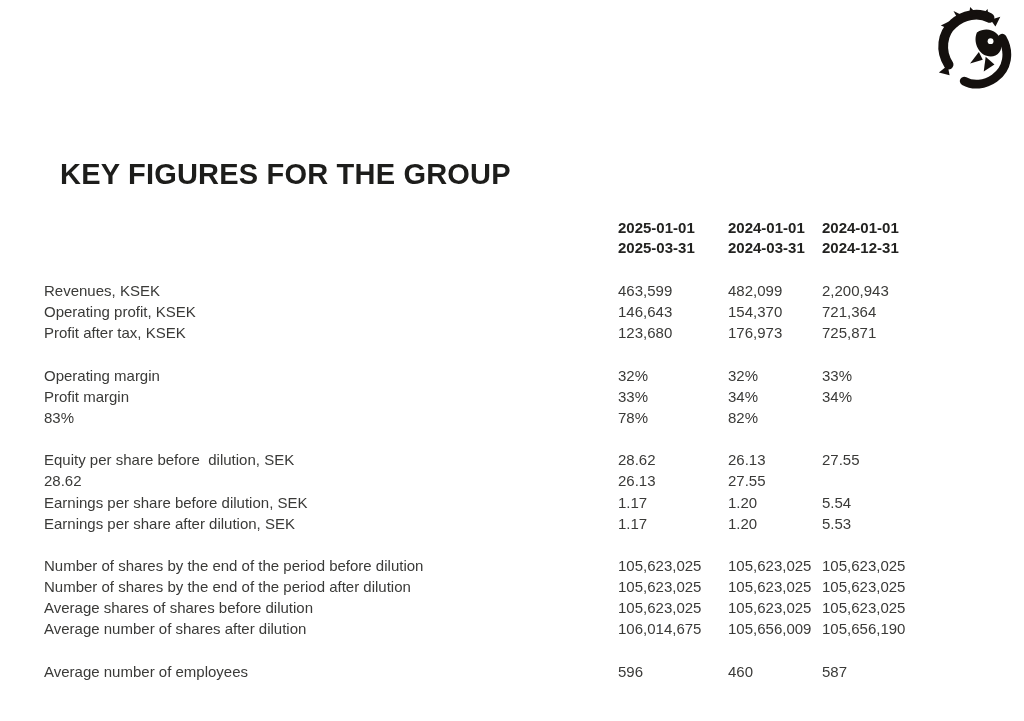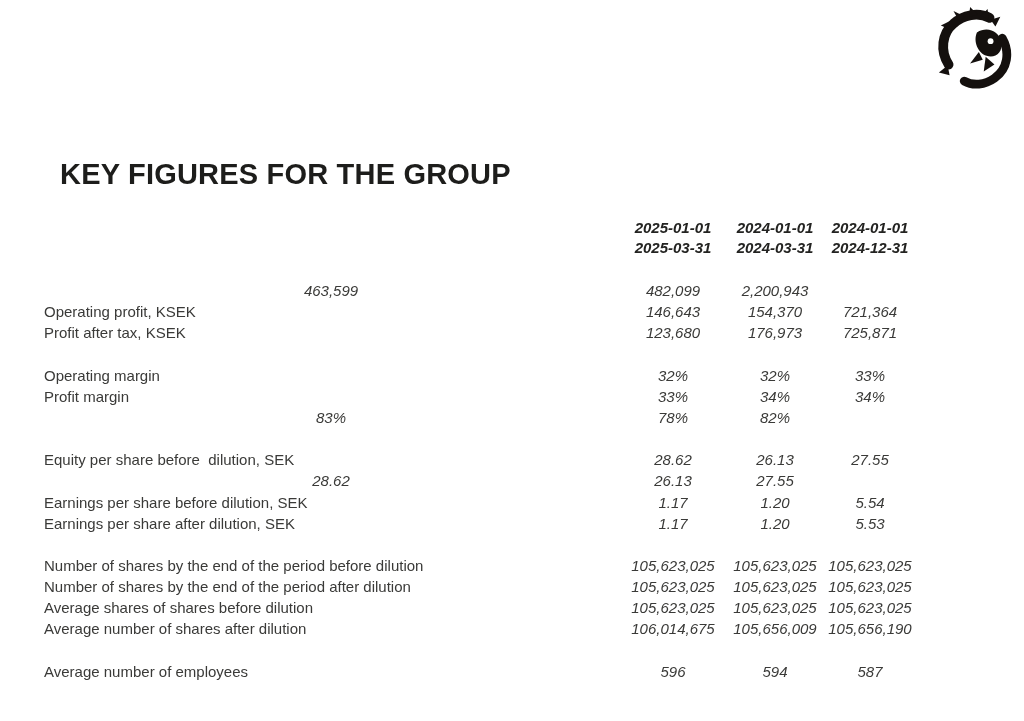--- a/index.html
+++ b/index.html
@@ -53,24 +53,23 @@
     line-height: 20px;
     font-weight: 700;
     color: #232321;
   }
   .lbl {
     text-align: left;
     white-space: pre;
     overflow: hidden;
   }
   .val {
-    text-align: center;
+    text-align: left;
     white-space: nowrap;
     font-variant-numeric: tabular-nums;
-    font-style: italic;
   }
   .spacer { width: 100%; }
 </style>
 </head>
 <body>
 
 <div class="page">
 
   <svg class="logo" viewBox="0 0 80 84" xmlns="http://www.w3.org/2000/svg" aria-hidden="true">
     <g fill="#14100e" stroke="none">
@@ -107,20 +106,21 @@
         <div class="val">2024-01-01</div>
       </div>
       <div class="row hdr">
         <div class="lbl"></div>
         <div class="val">2025-03-31</div>
         <div class="val">2024-03-31</div>
         <div class="val">2024-12-31</div>
       </div>
       <div class="spacer" style="height: 22px;"></div>
       <div class="row">
+        <div class="lbl">Revenues, KSEK</div>
         <div class="val">463,599</div>
         <div class="val">482,099</div>
         <div class="val">2,200,943</div>
       </div>
       <div class="row">
         <div class="lbl">Operating profit, KSEK</div>
         <div class="val">146,643</div>
         <div class="val">154,370</div>
         <div class="val">721,364</div>
       </div>
@@ -194,18 +194,18 @@
       <div class="row">
         <div class="lbl">Average number of shares after dilution</div>
         <div class="val">106,014,675</div>
         <div class="val">105,656,009</div>
         <div class="val">105,656,190</div>
       </div>
       <div class="spacer" style="height: 21px;"></div>
       <div class="row">
         <div class="lbl">Average number of employees</div>
         <div class="val">596</div>
-        <div class="val">594</div>
+        <div class="val">460</div>
         <div class="val">587</div>
       </div>
     </div>
 
 </div>
 
 </body></html>

